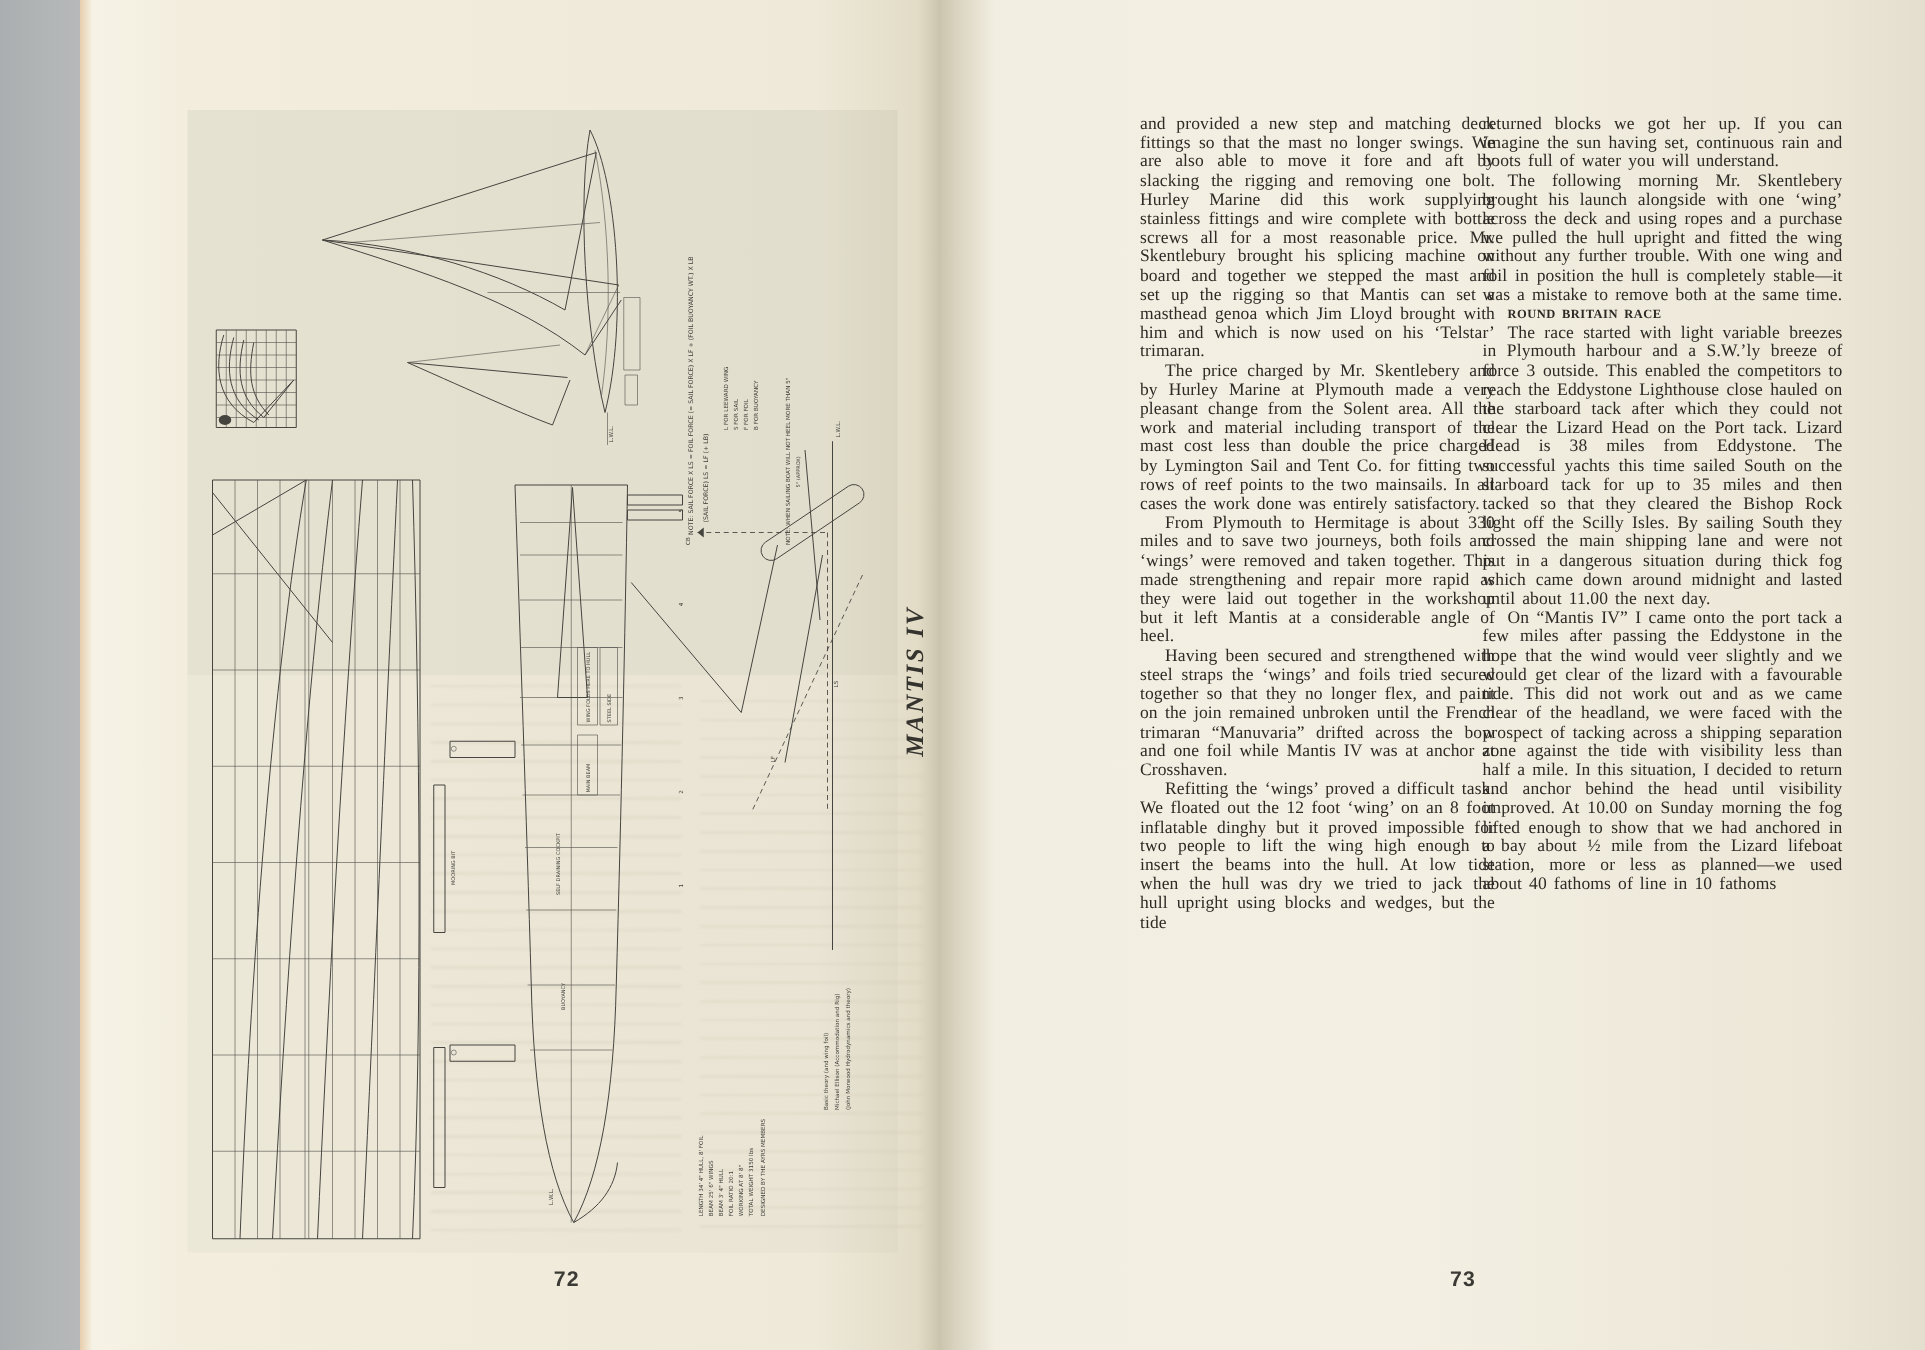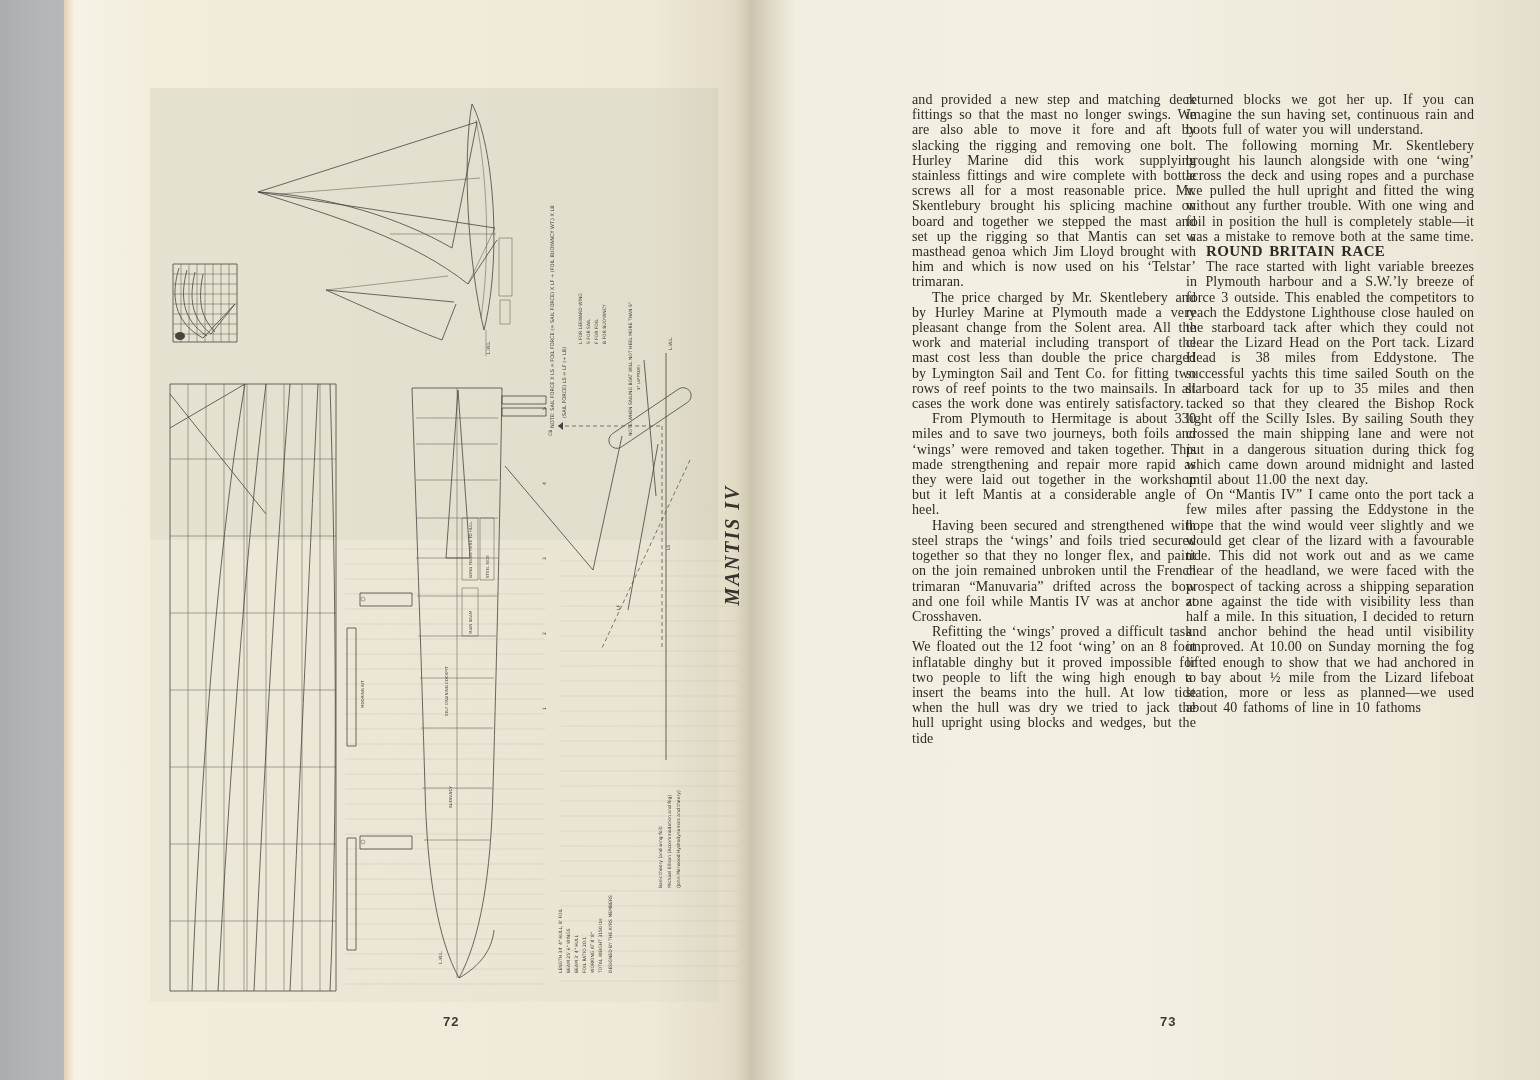--- a/index.html
+++ b/index.html
@@ -39,37 +39,37 @@
   .hand{font-family:"DejaVu Sans",sans-serif;fill:#3d3c37;}
 
   .mantis-label{
     position:absolute;left:658px;top:533px;width:150px;height:24px;
     transform:rotate(-90deg);
     font:italic 600 20px "Liberation Serif",serif;
     letter-spacing:2px;color:#35332e;text-align:center;
   }
   .page-number{
     position:absolute;top:1014px;
-    font-family:"Liberation Sans",sans-serif;font-size:13px;font-weight:600;
+    font-family:"Liberation Sans",sans-serif;font-size:17px;font-weight:600;
     letter-spacing:1px;color:#3b3a35;
   }
   .page-number.left{left:443px;}
   .page-number.right{left:1160px;text-align:center;}
 
   .col{
     position:absolute;top:92px;color:#2d2a25;
     font-size:14px;line-height:15.2px;text-align:justify;
     word-spacing:2px;letter-spacing:.1px;
   }
   .col1{left:912px;width:284px;}
   .col2{left:1186px;width:288px;}
   .col p{margin:0;text-indent:20px;}
   .col p.no-indent{text-indent:0;}
   .race-heading{
-    margin:13px 0 2px 0;font-weight:700;font-size:15px;
+    margin:13px 0 2px 0;font-weight:700;font-size:10px;
     letter-spacing:.4px;text-indent:0;text-align:left;
   }
 </style>
 </head>
 <body>
 
 <div class="scanner-edge"></div>
 <div class="paper"></div>
 <div class="wash-top"></div>
 <div class="wash-bottom"></div>

